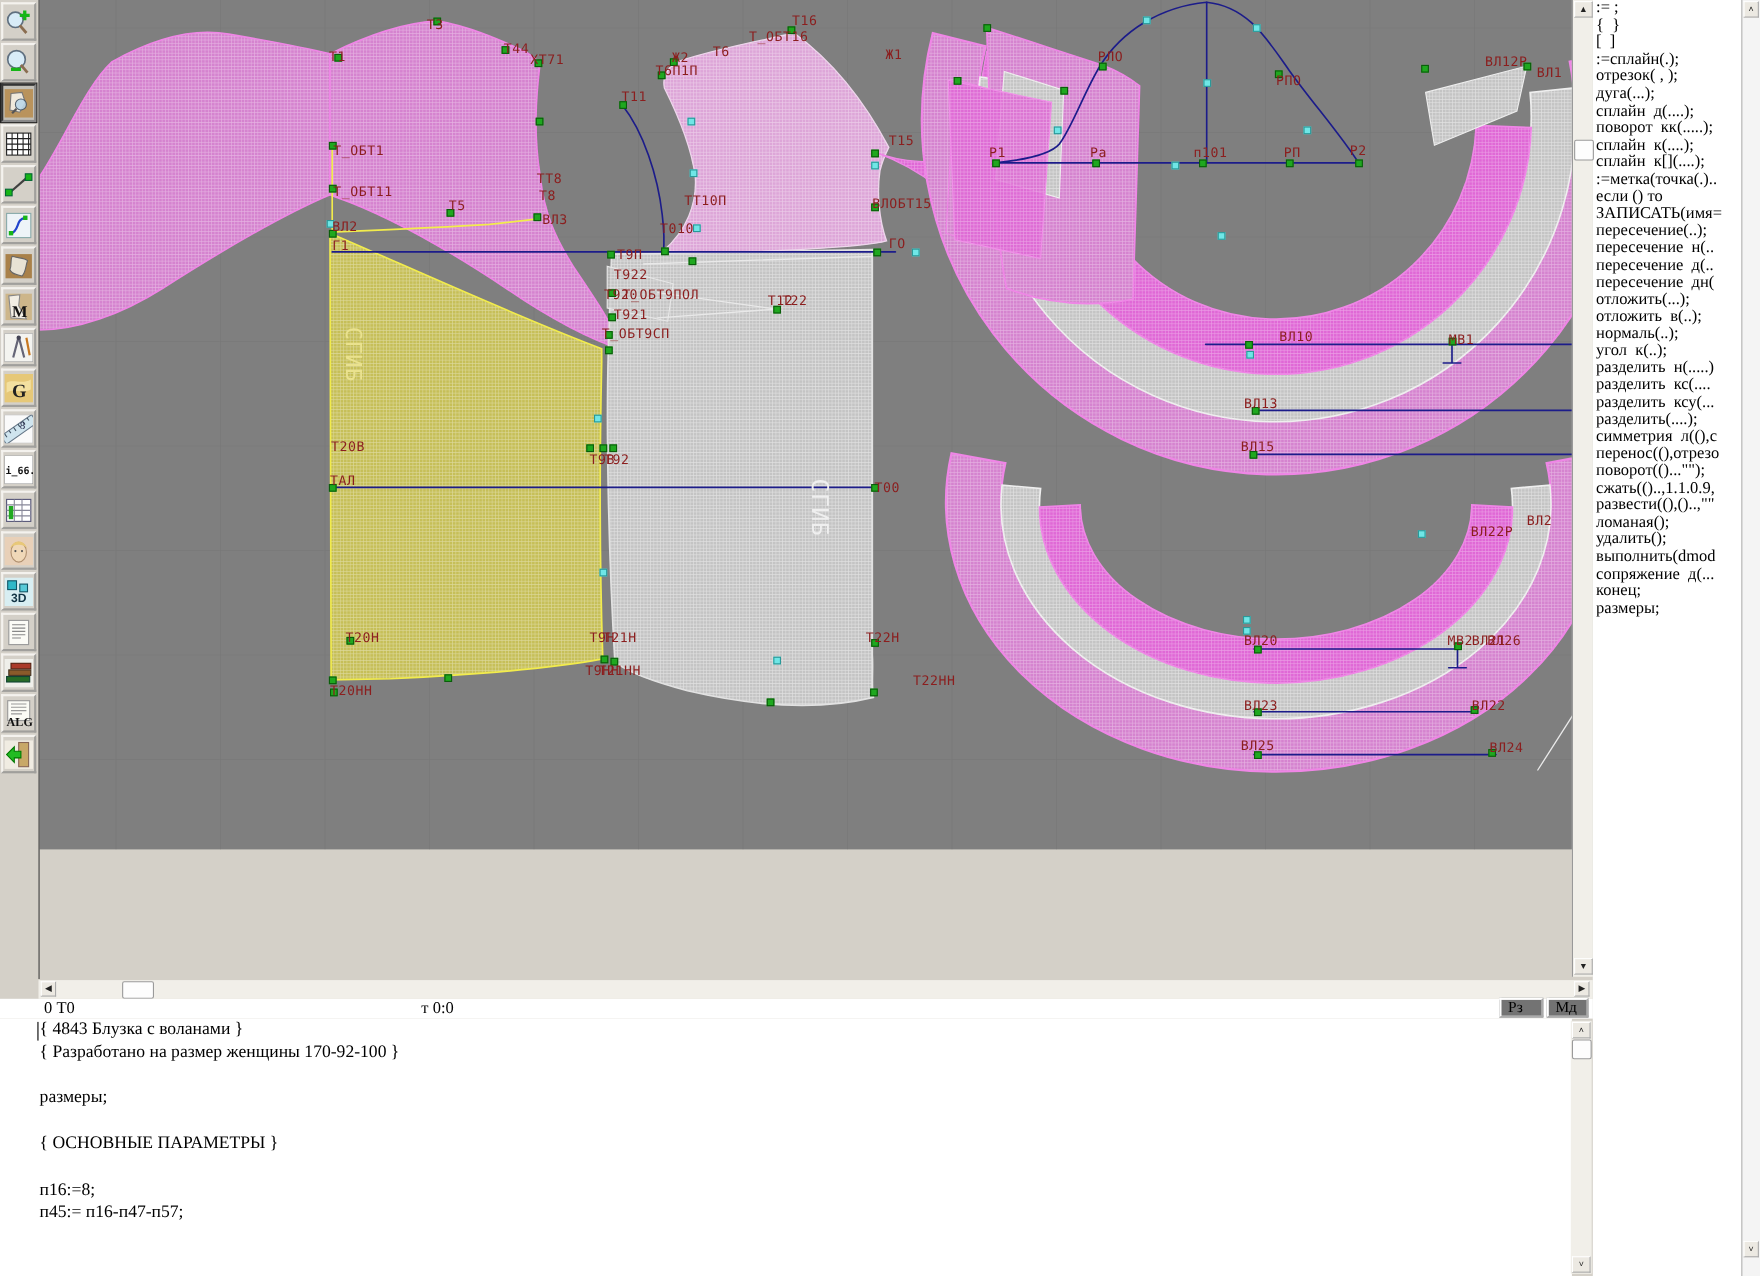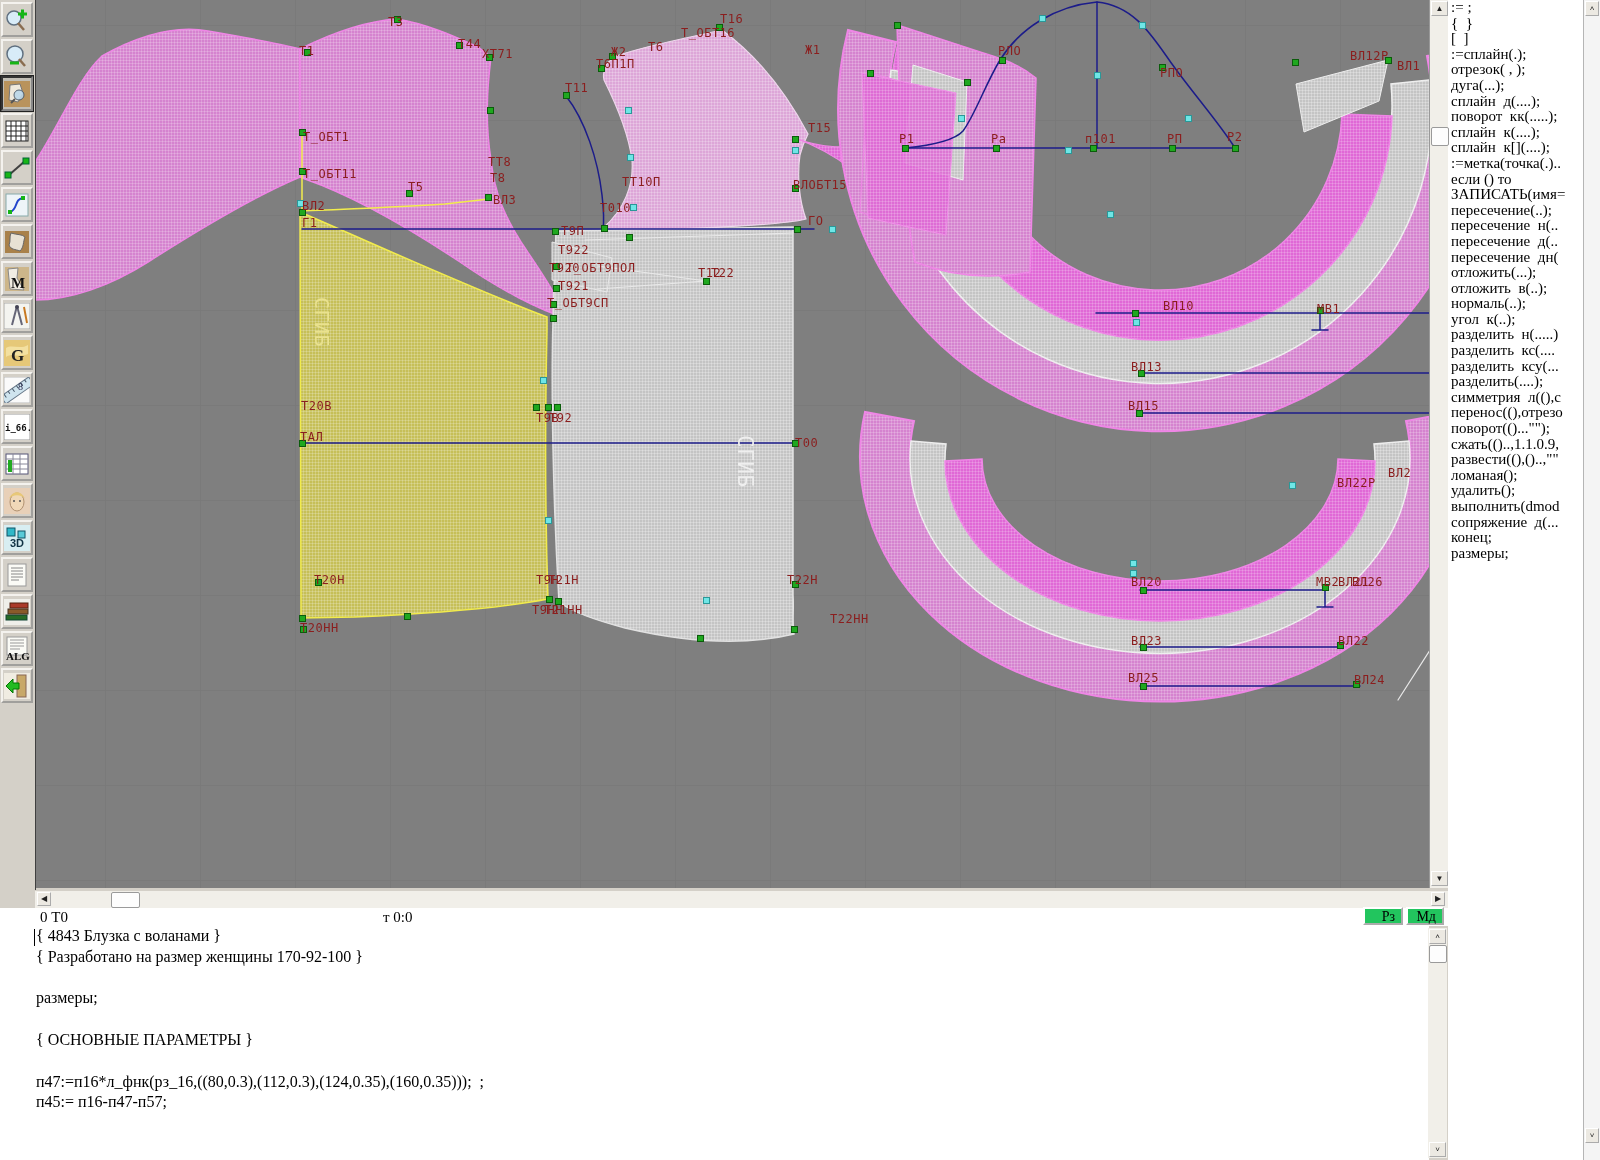--- a/index.html
+++ b/index.html
@@ -1,38 +1,38 @@
 <!DOCTYPE html>
 <html><head>
 <meta charset="utf-8">
 <style>
   html,body{margin:0;padding:0;width:1600px;height:1160px;overflow:hidden;
     background:#d4d0c8;font-family:"Liberation Sans",sans-serif;position:relative;}
-  #canvas-area{position:absolute;left:0;top:0;width:1429px;height:888px;overflow:hidden;background:#7f7f7f;border-right:3px solid #14532d;}
+  #canvas-area{position:absolute;left:0;top:0;width:1429px;height:772px;overflow:hidden;background:#7f7f7f;border-right:3px solid #14532d;}
   #canvas-svg{position:absolute;left:0;top:0;}
   .cad-label{position:absolute;font:12px "DejaVu Sans Mono",monospace;color:#8b1e1e;white-space:pre;z-index:5;letter-spacing:.5px;}
   .marker-g{position:absolute;width:5px;height:5px;background:#1fa81f;border:1px solid #0b5c0b;z-index:4;transform:translate(-3px,-3px);}
   .marker-c{position:absolute;width:5px;height:5px;background:#6fe6e6;border:1px solid #2a9898;z-index:4;transform:translate(-3px,-3px);}
   #toolbar{position:absolute;left:0;top:0;width:35px;height:890px;background:#d4d0c8;border-right:1px solid #404040;z-index:20;}
   .tb-btn{position:absolute;left:1px;width:32px;height:35px;background:#d4d0c8;border:2px outset #f4f2ee;box-sizing:border-box;display:flex;align-items:center;justify-content:center;padding:0;cursor:pointer;}
   .tb-btn.pressed{border:2px inset #888;background:#c2bfb6;outline:1px solid #222;}
   .tb-btn svg{display:block;}
   
   #vscroll-canvas{position:absolute;left:1429px;top:0;width:19px;height:888px;background:#f1efe9;border-left:1px solid #999;box-sizing:border-box;z-index:15;}
   .sb-btn{position:absolute;width:17px;height:15px;background:#ece9e2;border:1px outset #fff;box-sizing:border-box;font-size:8px;line-height:13px;text-align:center;color:#222;cursor:pointer;}
   .sb-thumb{position:absolute;background:#fdfdfd;border:1px solid #9a9a9a;border-radius:2px;cursor:pointer;}
   
   #cmd-panel{position:absolute;left:1448px;top:0;width:135px;height:1160px;background:#ffffff;z-index:10;overflow:hidden;}
   .cmd-line{font:15px "Liberation Serif",serif;line-height:15.6px;height:15.6px;color:#000;white-space:pre;padding-left:3px;overflow:hidden;cursor:pointer;}
   #far-scroll{position:absolute;left:1583px;top:0;width:17px;height:1160px;background:#f4f4f4;border-left:1px solid #b5b5b5;box-sizing:border-box;z-index:10;}
   
   #hscroll{position:absolute;left:35px;top:891px;width:1413px;height:17px;background:#f1efe9;z-index:12;}
   #statusrow{position:absolute;left:0;top:908px;width:1448px;height:18px;background:#fff;z-index:12;font:15px "Liberation Serif",serif;color:#000;}
   #statusrow span{position:absolute;top:1px;}
-  .mini-btn{position:absolute;top:-1px;height:18px;background:#22c55e;border:2px outset #fff;box-sizing:border-box;font:14px "Liberation Serif",serif;text-align:right;line-height:14px;cursor:pointer;}
+  .mini-btn{position:absolute;top:-1px;height:18px;background:#737373;border:2px outset #fff;box-sizing:border-box;font:14px "Liberation Serif",serif;text-align:left;line-height:14px;cursor:pointer;}
   
   #editor{position:absolute;left:0;top:926px;width:1429px;height:234px;background:#fff;z-index:11;}
   .ed-line{font:16px "Liberation Serif",serif;line-height:20.8px;height:20.8px;white-space:pre;padding-left:36px;color:#000;}
   #caret{position:absolute;left:34px;top:3px;width:1px;height:17px;background:#000;}
   #editor-vscroll{position:absolute;left:1428px;top:928px;width:19px;height:230px;background:#f1efe9;z-index:13;}
 </style>
 </head>
 <body>
 
 <div id="canvas-area">
@@ -438,21 +438,21 @@
 <div id="editor">
   <div id="caret"></div>
   <div id="editor-lines">
       <div class="ed-line">{ 4843 Блузка с воланами }</div>
       <div class="ed-line">{ Разработано на размер женщины 170-92-100 }</div>
       <div class="ed-line">&nbsp;</div>
       <div class="ed-line">размеры;</div>
       <div class="ed-line">&nbsp;</div>
       <div class="ed-line">{ ОСНОВНЫЕ ПАРАМЕТРЫ }</div>
       <div class="ed-line">&nbsp;</div>
-      <div class="ed-line">п47:=п16*л_фнк(рз_16,((80,0.3),(112,0.3),(124,0.35),(160,0.35)));  ;</div>
+      <div class="ed-line">п16:=8;</div>
       <div class="ed-line">п45:= п16-п47-п57;</div>
     </div>
 </div>
 <div id="editor-vscroll">
   <div class="sb-btn" style="left:1px;top:1px">˄</div>
   <div class="sb-thumb" style="left:1px;top:17px;width:16px;height:16px"></div>
   <div class="sb-btn" style="left:1px;top:214px">˅</div>
 </div>
 
 <div id="cmd-panel">

